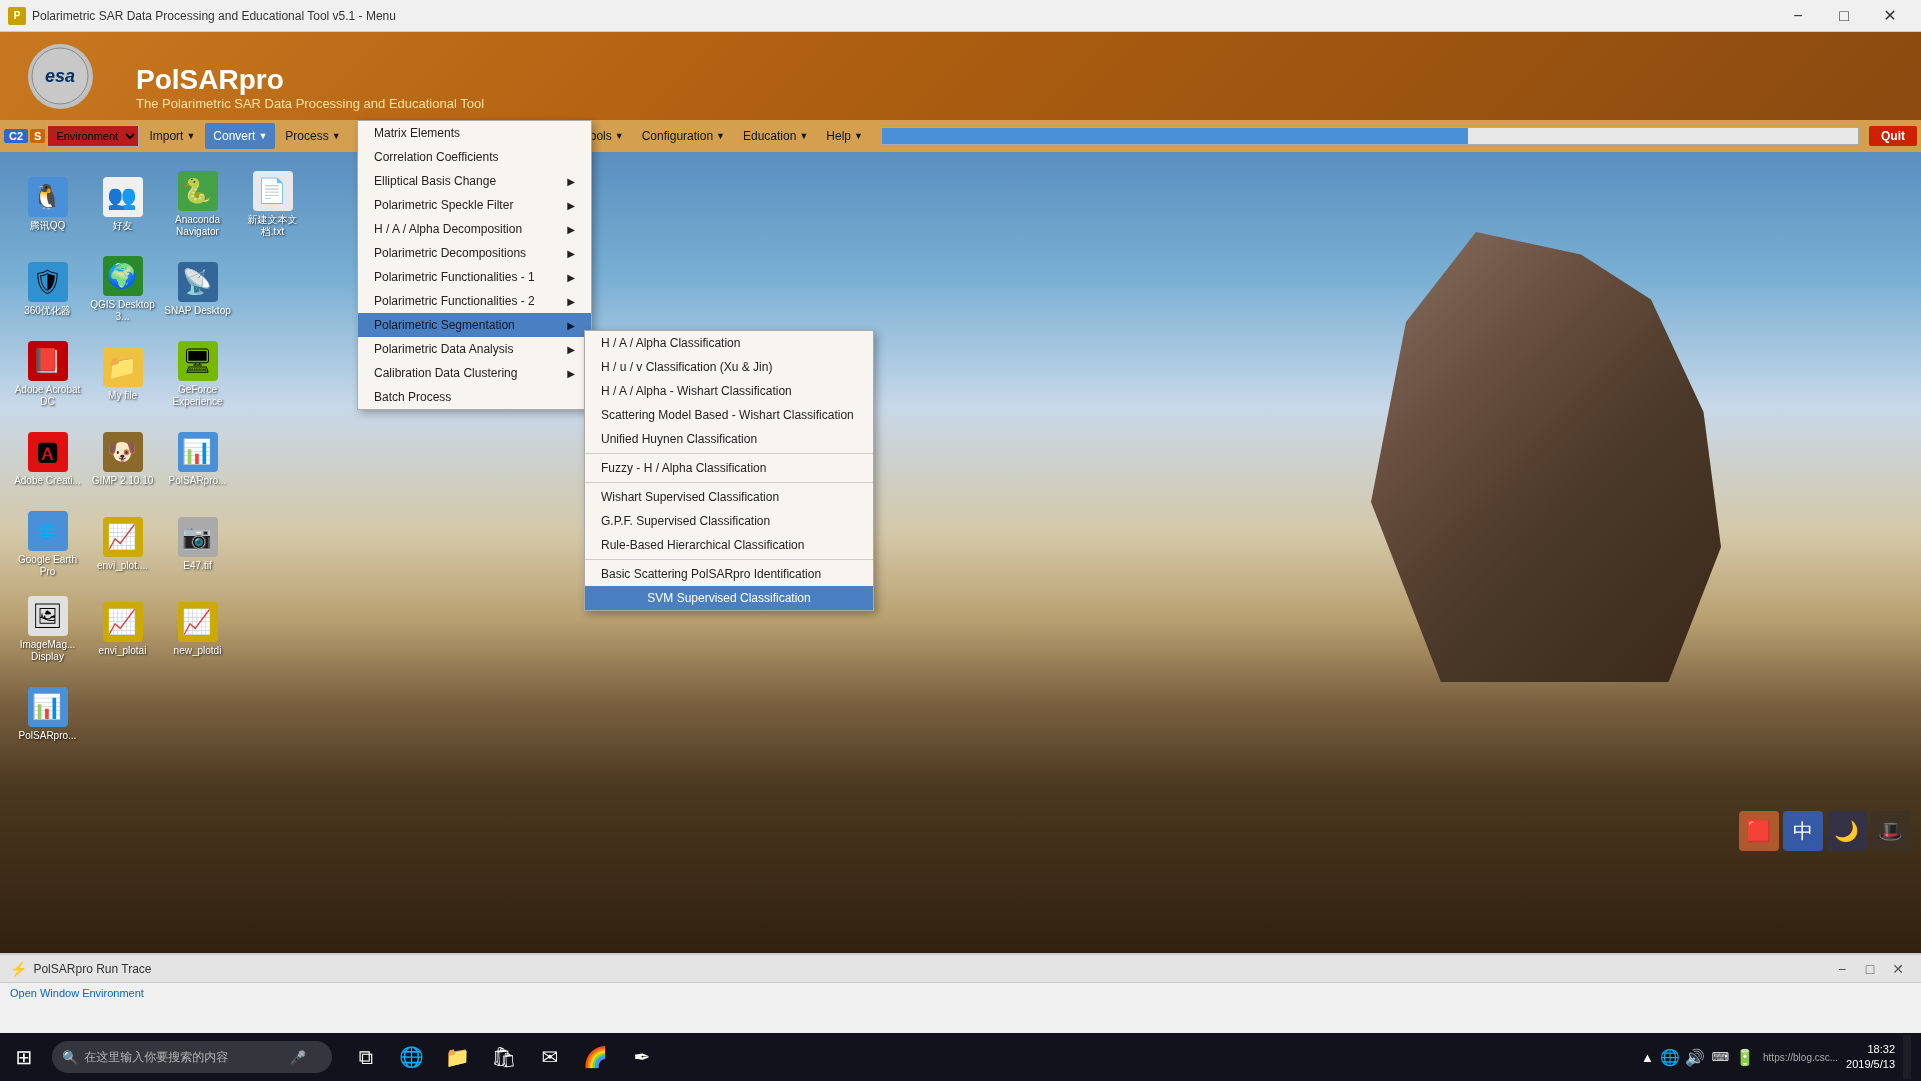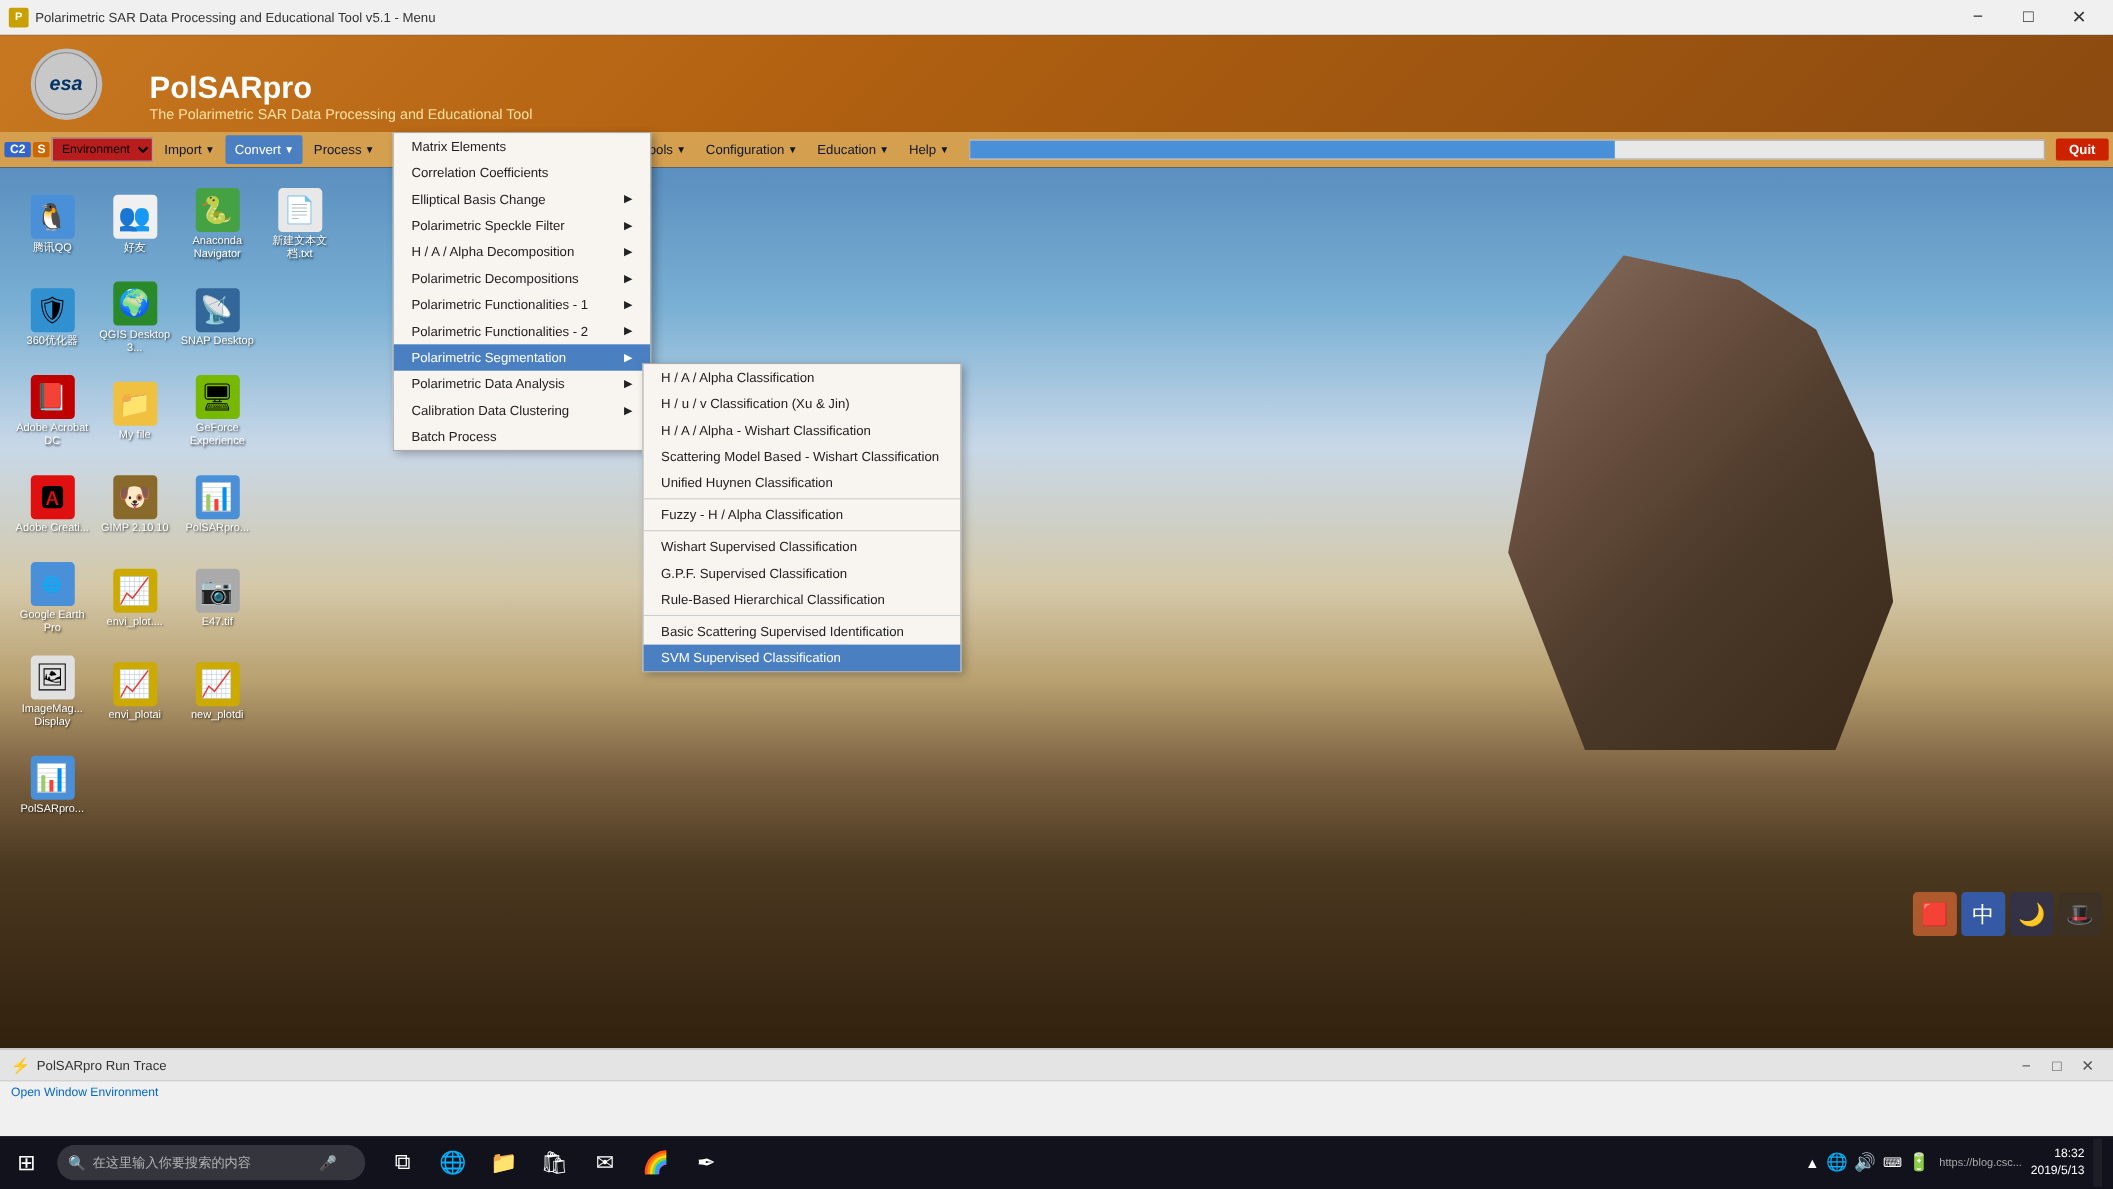--- a/index.html
+++ b/index.html
@@ -251,42 +251,42 @@
       z-index: 401;
     }
     .process-menu .menu-item {
       padding: 5px 16px;
       font-size: 12px;
       color: #222;
       cursor: pointer;
       white-space: nowrap;
       display: flex; align-items: center; justify-content: space-between;
     }
-    .process-menu .menu-item.highlighted { background: #4a7fc1; color: #ffffff; }
+    .process-menu .menu-item.highlighted { background: #4a7fc1; color: #0f172a; }
     .submenu-arrow { font-size: 10px; }
 
     
     .polseg-submenu {
       position: absolute;
       left: 584px;
       top: 210px;
       background: #f8f5f0;
       border: 1px solid #aaa;
       box-shadow: 3px 3px 8px rgba(0,0,0,0.3);
       min-width: 290px;
       z-index: 402;
     }
     .polseg-submenu .menu-item {
       padding: 5px 16px;
       font-size: 12px;
       color: #222;
       cursor: pointer;
       white-space: nowrap;
     }
-    .polseg-submenu .menu-item.highlighted { background: #4a7fc1; color: white; }
+    .polseg-submenu .menu-item.highlighted { background: #4a7fc1; color: white; text-align: center; }
     .polseg-submenu .menu-sep {
       height: 1px; background: #ccc; margin: 2px 0;
     }
 
     
     #taskbar {
       position: absolute;
       bottom: 0; left: 0;
       width: 1921px;
       height: 48px;
@@ -670,21 +670,21 @@
     <div class="menu-item">H / A / Alpha - Wishart Classification</div>
     <div class="menu-item">Scattering Model Based - Wishart Classification</div>
     <div class="menu-item">Unified Huynen Classification</div>
     <div class="menu-sep"></div>
     <div class="menu-item">Fuzzy - H / Alpha Classification</div>
     <div class="menu-sep"></div>
     <div class="menu-item">Wishart Supervised Classification</div>
     <div class="menu-item">G.P.F. Supervised Classification</div>
     <div class="menu-item">Rule-Based Hierarchical Classification</div>
     <div class="menu-sep"></div>
-    <div class="menu-item">Basic Scattering Supervised Identification</div>
+    <div class="menu-item">Basic Scattering PolSARpro Identification</div>
     <div class="menu-item highlighted">SVM Supervised Classification</div>
   </div>
 
 </div>
 
 <div id="run-trace-bar">
   <div class="run-trace-title">
     <div style="display:flex;align-items:center;">
       <span class="polsar-icon">⚡</span>
       <span>PolSARpro Run Trace</span>

